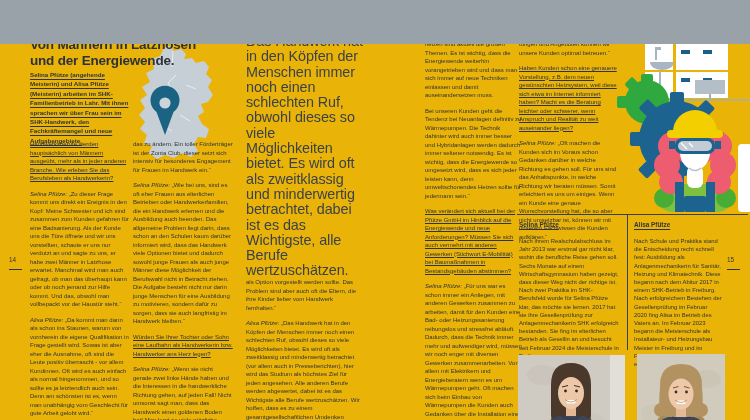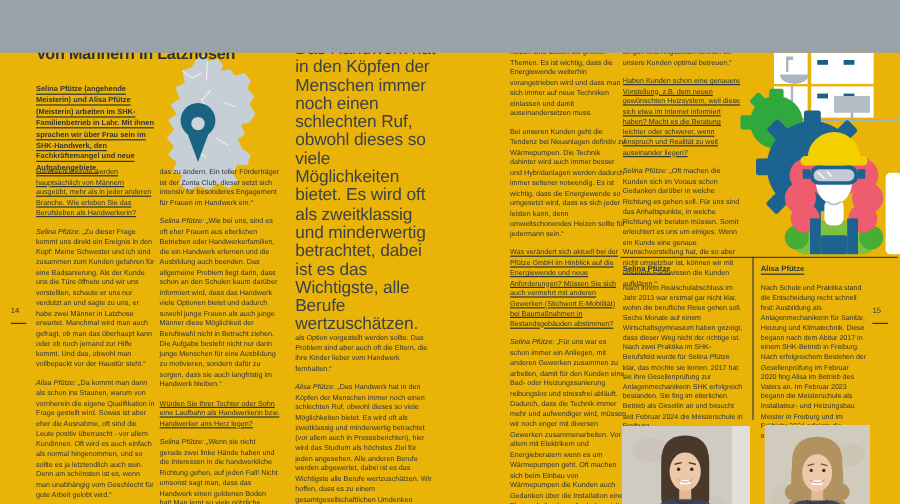--- a/index.html
+++ b/index.html
@@ -45,20 +45,21 @@
       <path d="M57 6 L56 22"></path>
     </g>
     <g>
       <path d="M49 90 L40.5 67 A14.5 14.5 0 1 1 57.5 67 Z" fill="#1a6382"></path>
       <circle cx="49" cy="58" r="5.6" fill="#ccd3d9"></circle>
     </g>
   </svg>
 
   <div class="abs title" style="left:30px;top:-7px;width:215px;">
     <div>Von Männern in Latzhosen</div>
+    <div>und der Energiewende.</div>
   </div>
 
   <div class="abs intro" style="left:30px;top:26px;width:101px;">Selina Pfütze (angehende Meisterin) und Alisa Pfütze (Meisterin) arbeiten im SHK-Familienbetrieb in Lahr. Mit ihnen sprachen wir über Frau sein im SHK-Handwerk, den Fachkräftemangel und neue Aufgabengebiete.</div>
 
   <div class="abs col" style="left:30px;top:96px;width:99px;">
     <p class="q">Handwerksberufe werden hauptsächlich von Männern ausgeübt, mehr als in jeder anderen Branche. Wie erleben Sie das Berufsleben als Handwerkerin?</p>
     <p><span class="spk">Selina Pfütze:</span> <span>„Zu dieser Frage kommt uns direkt ein Ereignis in den Kopf: Meine Schwester und ich sind zusammen zum Kunden gefahren für eine Badsanierung. Als der Kunde uns die Türe öffnete und wir uns vorstellten, schaute er uns nur verdutzt an und sagte zu uns, er habe zwei Männer in Latzhose erwartet. Manchmal wird man auch gefragt, ob man das überhaupt kann oder ob noch jemand zur Hilfe kommt. Und das, obwohl man vollbepackt vor der Haustür steht.“</span></p>
     <p><span class="spk">Alisa Pfütze:</span> <span>„Da kommt man dann als schon ins Staunen, warum von vornherein die eigene Qualifikation in Frage gestellt wird. Sowas ist aber eher die Ausnahme, oft sind die Leute positiv überrascht - vor allem Kundinnen. Oft wird es auch einfach als normal hingenommen, und so sollte es ja letztendlich auch sein. Denn am schönsten ist es, wenn man unabhängig vom Geschlecht für gute Arbeit gelobt wird.“</span></p>
     <p class="q">Förderprogramme und Werbung, um Frauen ins Handwerk zu locken, gibt es immer häufiger. Was halten Sie davon und wie erfolgreich sind diese Bemühungen?</p>
 

